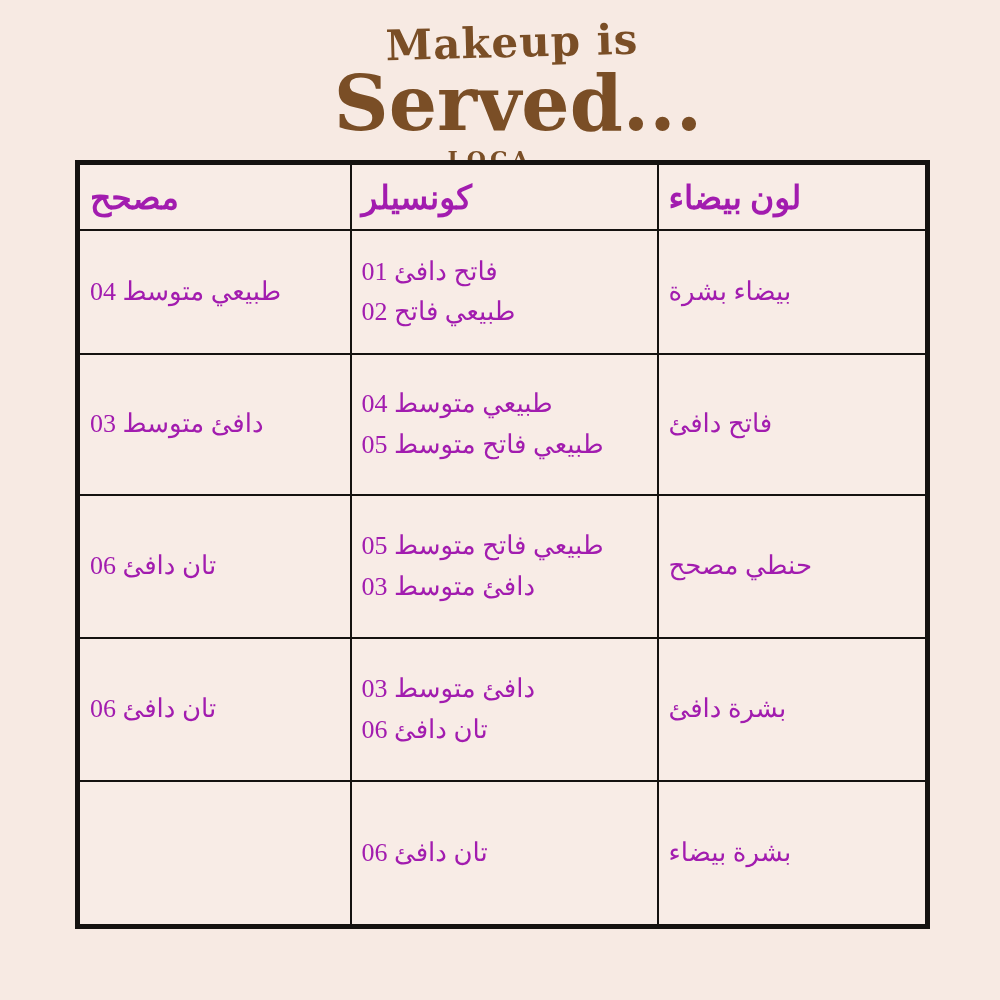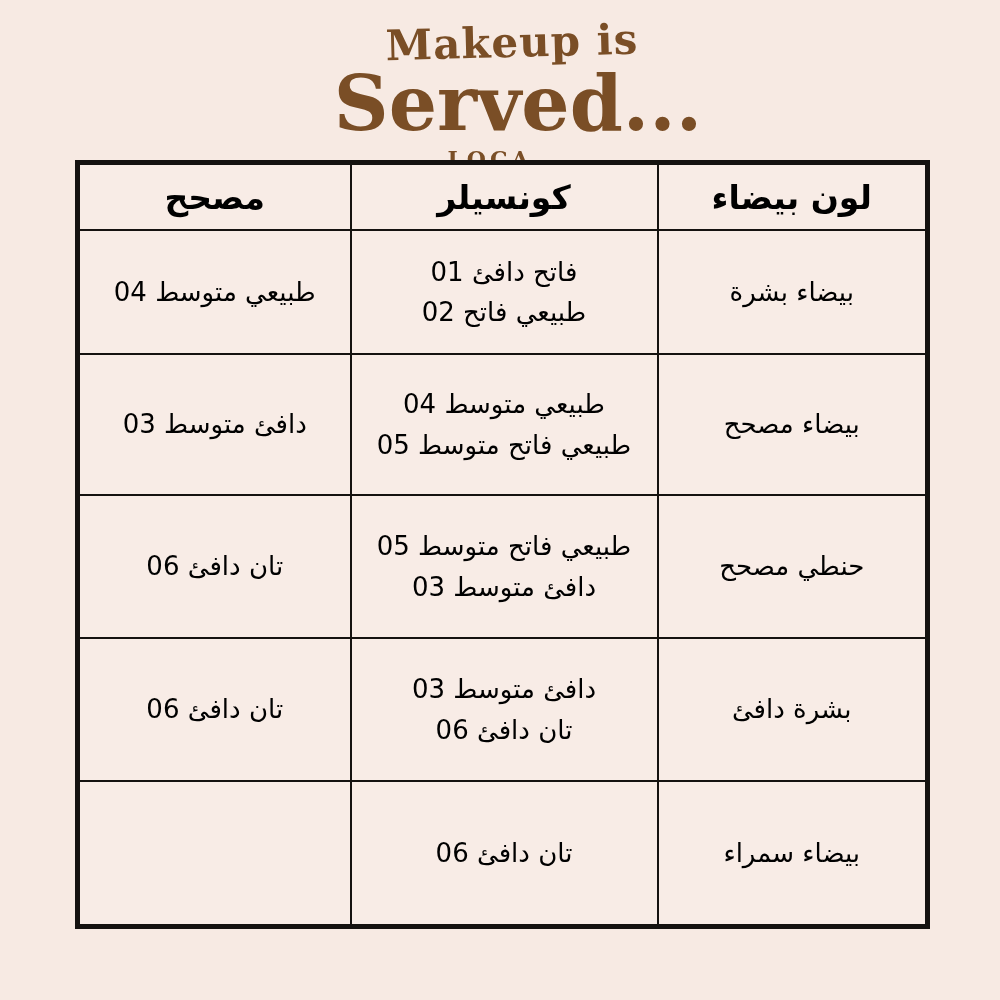--- a/index.html
+++ b/index.html
@@ -59,24 +59,25 @@
   }
   table {
     border-collapse: collapse;
     table-layout: fixed;
     width: 850px;
     background: #f8ece6;
     border: 5px solid #151210;
   }
   th, td {
     border: 2.5px solid #151210;
-    text-align: center;
+    text-align: left;
     vertical-align: middle;
-    color: #000000;
+    color: #a21caf;
     padding: 0 10px;
+    font-family: Liberation Serif, serif;
   }
   th {
     font-size: 33px;
     font-weight: bold;
     height: 64px;
   }
   td {
     font-size: 26px;
     font-weight: normal;
     white-space: pre-line;
@@ -114,39 +115,39 @@
         </tr>
       </thead>
       <tbody>
         <tr class="r1">
           <td>بيضاء بشرة</td>
           <td>فاتح دافئ 01
 طبيعي فاتح 02</td>
           <td>طبيعي متوسط 04</td>
         </tr>
         <tr class="r2">
-          <td>بيضاء مصحح</td>
+          <td>فاتح دافئ</td>
           <td>طبيعي متوسط 04
 طبيعي فاتح متوسط 05</td>
           <td>دافئ متوسط 03</td>
         </tr>
         <tr class="r3">
           <td>حنطي مصحح</td>
           <td>طبيعي فاتح متوسط 05
 دافئ متوسط 03</td>
           <td>تان دافئ 06</td>
         </tr>
         <tr class="r4">
           <td>بشرة دافئ</td>
           <td>دافئ متوسط 03
 تان دافئ 06</td>
           <td>تان دافئ 06</td>
         </tr>
         <tr class="r5">
-          <td>بيضاء سمراء</td>
+          <td>بشرة بيضاء</td>
           <td>تان دافئ 06</td>
           <td></td>
         </tr>
       </tbody>
     </table>
   </div>
 
 </div>
 
 </body></html>

